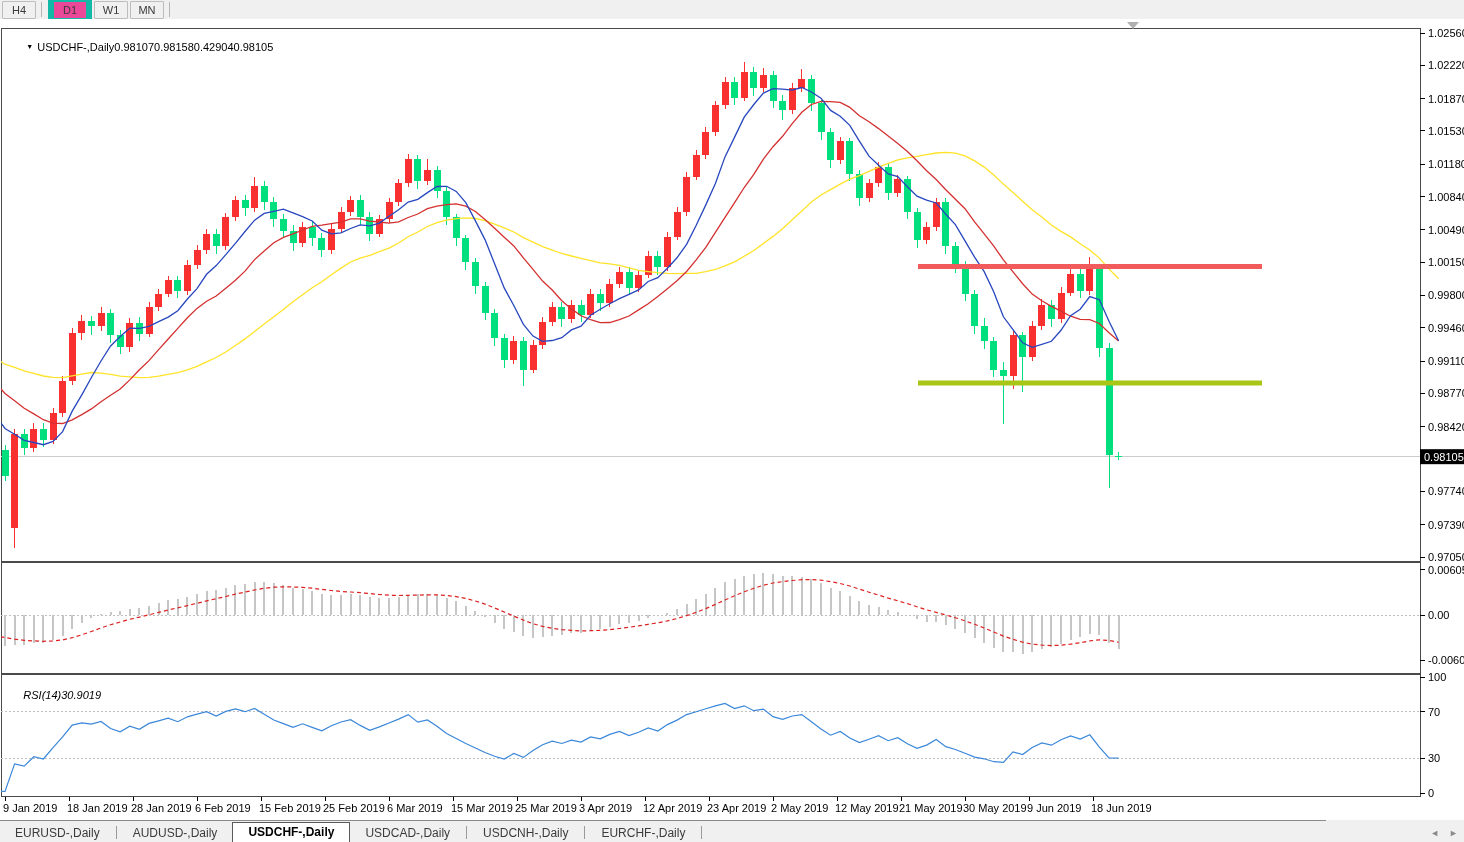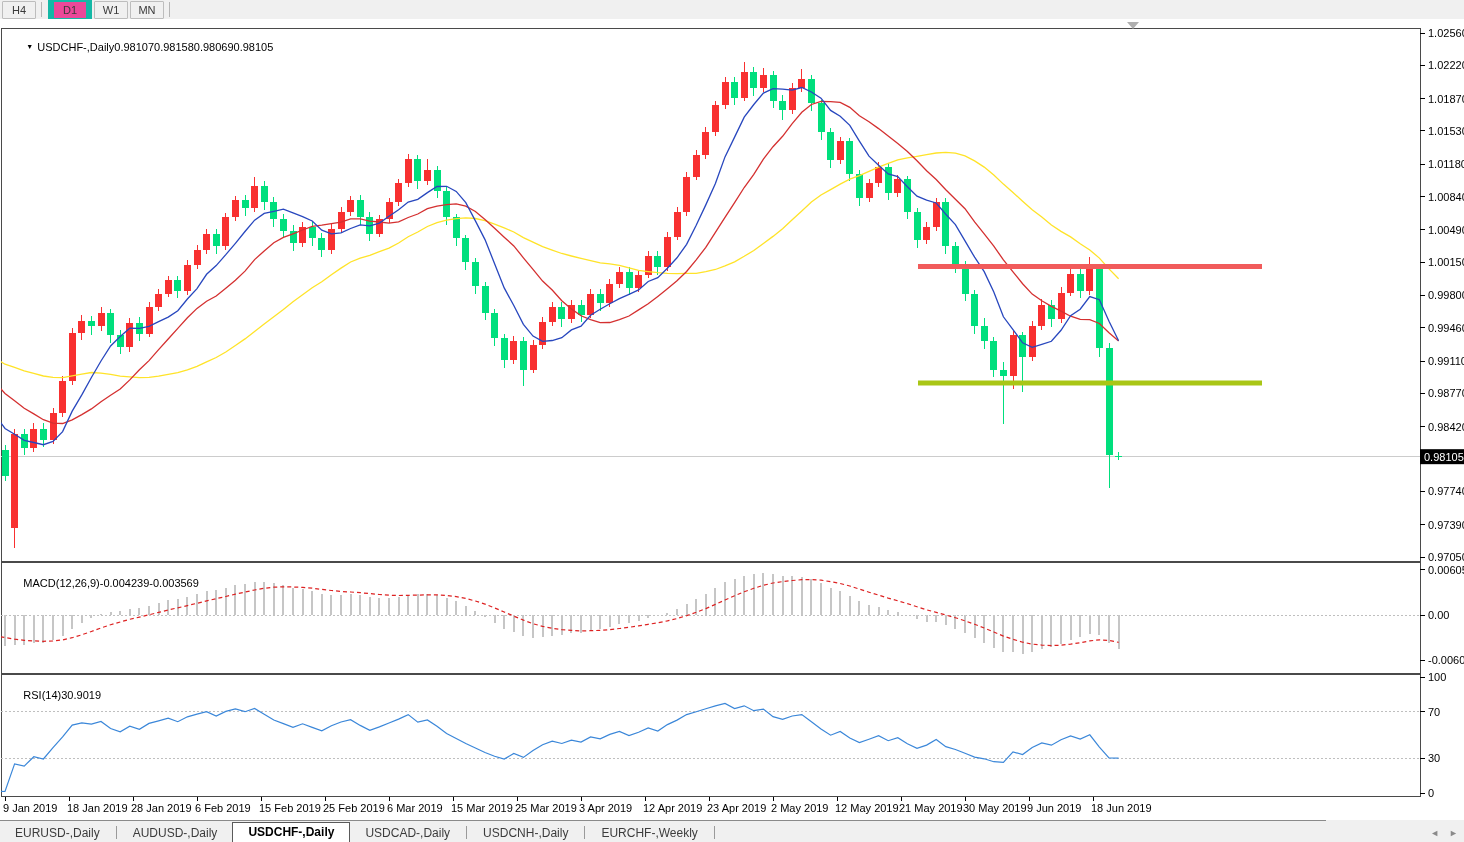--- a/index.html
+++ b/index.html
@@ -520,42 +520,39 @@
           <line x1="965" y1="778" x2="965" y2="782" stroke="#000" stroke-width="1" shape-rendering="crispEdges"></line>
           <text x="963" y="793" font-size="11" fill="#000">30 May 2019</text>
           <line x1="1029" y1="778" x2="1029" y2="782" stroke="#000" stroke-width="1" shape-rendering="crispEdges"></line>
           <text x="1027" y="793" font-size="11" fill="#000">9 Jun 2019</text>
           <line x1="1093" y1="778" x2="1093" y2="782" stroke="#000" stroke-width="1" shape-rendering="crispEdges"></line>
           <text x="1091" y="793" font-size="11" fill="#000">18 Jun 2019</text>
         </g>
       </svg>
 
     <div class="plabel" style="left:8px;top:10px;">
-      <span class="tri">▼</span><span>USDCHF-,Daily</span><span class="val first">0.98107</span><span class="val">0.98158</span><span class="val">0.98069</span><span class="val">0.98105</span>
+      <span class="tri">▼</span><span>USDCHF-,Daily</span><span class="val first">0.98107</span><span class="val">0.98158</span><span class="val">0.42904</span><span class="val">0.98105</span>
     </div>
 
-    <div class="plabel" style="left:5px;top:546px;">
-      <span>MACD(12,26,9)</span><span class="val">-0.004239</span><span class="val">-0.003569</span>
-    </div>
-
-    <div class="plabel" style="left:5px;top:658px;">
+
+    <div class="plabel" style="left:5px;top:658px;font-style:italic;">
       <span>RSI(14)</span><span class="val">30.9019</span>
     </div>
   </div>
 
   <div class="tabbar" id="tabbar">
       <div class="tab">EURUSD-,Daily</div>
       <div class="tabsep"></div>
       <div class="tab">AUDUSD-,Daily</div>
       <div class="tab active">USDCHF-,Daily</div>
       <div class="tab">USDCAD-,Daily</div>
       <div class="tabsep"></div>
       <div class="tab">USDCNH-,Daily</div>
       <div class="tabsep"></div>
-      <div class="tab">EURCHF-,Weekly</div>
+      <div class="tab">EURCHF-,Daily</div>
       <div class="tabsep"></div>
     </div>
   <div class="tabarrows">
     <span class="tabarrow">◄</span>
     <span class="tabarrow">►</span>
   </div>
 
 </div>
 
 </body></html>

